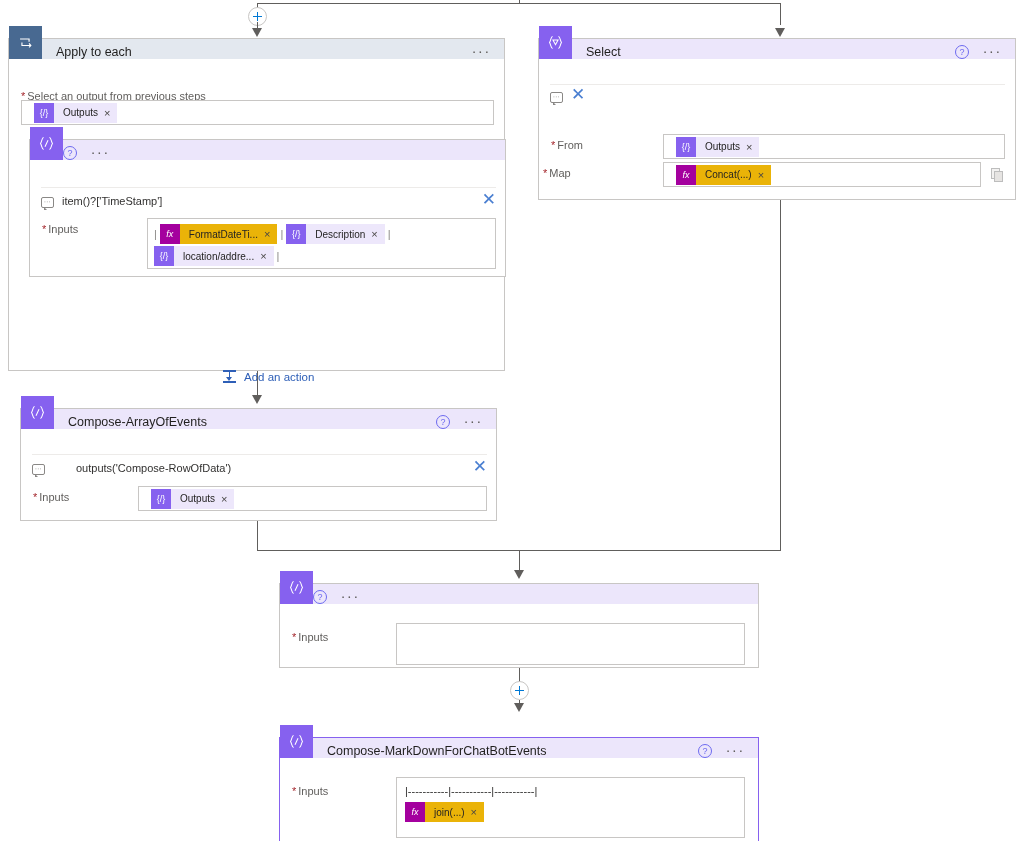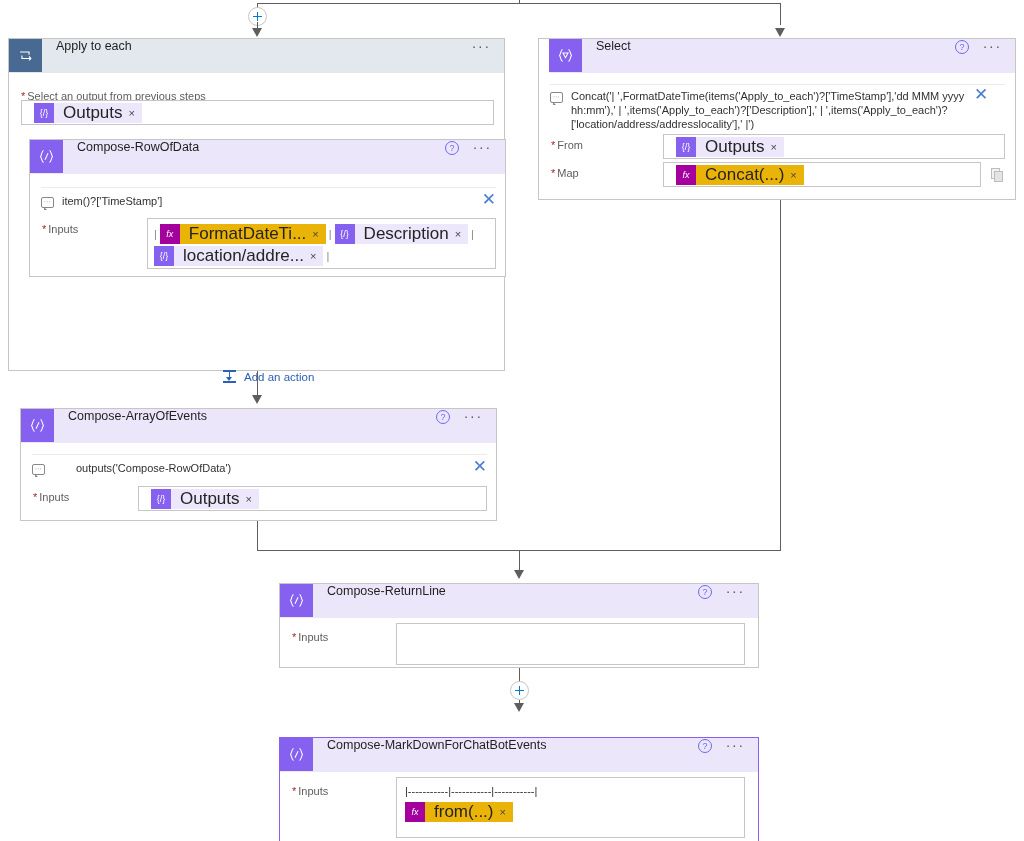--- a/index.html
+++ b/index.html
@@ -58,22 +58,22 @@
   }
   .card.scope {
     background: #ffffff;
     border: 1px solid #c8c6c4;
   }
   .card.selected {
     border: 1.5px solid #8661ef;
   }
   .card-header {
     display: flex;
-    align-items: flex-start;
-    height: 34px;
+    align-items: flex-end;
+    height: 20px;
     box-sizing: border-box;
   }
   .card-header.tone-loop { background: #e3e8ef; }
   .card-header.tone-compose { background: #ece6fb; }
   .card-header.tone-select { background: #ece6fb; }
 
   .op-icon {
     width: 33px;
     height: 33px;
     flex: 0 0 33px;
@@ -146,21 +146,21 @@
     display: flex;
     align-items: center;
     justify-content: center;
     color: #ffffff;
     font-size: 9px;
   }
   .pill .pill-ic.c-purple { background: #8661ef; }
   .pill .pill-ic.c-magenta { background: #a4009e; }
   .pill.fx { background: #eab308; }
   .pill .pill-txt {
-    font-size: 17px;
+    font-size: 10px;
     color: #252423;
     padding: 0 6px 0 9px;
     white-space: nowrap;
   }
   .pill .pill-x {
     font-size: 11px;
     color: #484644;
     padding-right: 7px;
     cursor: pointer;
   }
@@ -309,21 +309,20 @@
 
     <div class="card" style="left:20px; top:100px; width:477px; height:138px;">
       <div class="card-header tone-compose">
         <div class="op-icon c-purple">
           <svg width="17" height="17" viewBox="0 0 18 18" aria-hidden="true">
             <path d="M6.0 2.6 C4.0 2.6 4.3 6.4 2.7 9 C4.3 11.6 4.0 15.4 6.0 15.4" fill="none" stroke="#fff" stroke-width="1.1"></path>
             <path d="M12.0 2.6 C14.0 2.6 13.7 6.4 15.3 9 C13.7 11.6 14.0 15.4 12.0 15.4" fill="none" stroke="#fff" stroke-width="1.1"></path>
             <path d="M10.6 5.6 L7.4 12.4" fill="none" stroke="#fff" stroke-width="1.1"></path>
           </svg>
         </div>
-        <div class="card-title">Compose-RowOfData</div>
         <div class="hdr-right">
           <div class="help-icon">?</div>
           <div class="ellipsis">...</div>
         </div>
       </div>
 
       <div class="hsep" style="left:11px; top:47px; width:455px;"></div>
 
       <div class="expr-row" style="position:absolute; left:11px; top:54px; width:455px;">
         <span class="comment-icon">⋯</span>
@@ -368,56 +367,55 @@
       <span class="aa-icon">
         <i class="bar-top"></i>
           <i class="stem"></i>
           <i class="head"></i>
           <i class="bar-bot"></i>
       </span>
       <span class="aa-label">Add an action</span>
     </div>
   </div>
 
-  <div class="card" style="left:538px; top:38px; width:478px; height:162px;padding-left:10px;">
+  <div class="card" style="left:538px; top:38px; width:478px; height:162px;">
     <div class="card-header tone-select">
       <div class="op-icon c-purple">
         <svg width="17" height="17" viewBox="0 0 18 18" aria-hidden="true">
           <path d="M6.0 2.6 C4.0 2.6 4.3 6.4 2.7 9 C4.3 11.6 4.0 15.4 6.0 15.4" fill="none" stroke="#fff" stroke-width="1.1"></path>
           <path d="M12.0 2.6 C14.0 2.6 13.7 6.4 15.3 9 C13.7 11.6 14.0 15.4 12.0 15.4" fill="none" stroke="#fff" stroke-width="1.1"></path>
           <path d="M6.3 6.4 h5.4 l-2.7 5.0 z" fill="none" stroke="#fff" stroke-width="1.1"></path>
         </svg>
       </div>
       <div class="card-title">Select</div>
       <div class="hdr-right">
         <div class="help-icon">?</div>
         <div class="ellipsis">...</div>
       </div>
     </div>
 
     <div class="hsep" style="left:11px; top:45px; width:455px;"></div>
 
     <div class="expr-row" style="position:absolute; left:11px; top:50px; width:456px;">
       <span class="comment-icon">⋯</span>
-      <span class="expr-text" style="max-width:395px;">Concat('| ',FormatDateTime(items('Apply_to_each')?['TimeStamp'],'dd MMM yyyy hh:mm'),' | ',items('Apply_to_each')?['Description'],' | ',items('Apply_to_each')?['location/address/addresslocality'],' |')</span>
       <span class="close-x">✕</span>
     </div>
 
     <div class="req-label" style="position:absolute; left:12px; top:100px;">
       <span class="star">*</span><span>From</span>
     </div>
     <div class="field-line" style="position:absolute; left:124px; top:95px; width:342px; height:25px; display:flex; align-items:center; padding-left:12px;">
       <span class="pill">
         <span class="pill-ic c-purple">{/}</span>
         <span class="pill-txt">Outputs</span>
         <span class="pill-x">×</span>
       </span>
     </div>
 
-    <div class="req-label" style="position:absolute; left:12px; top:128px;">
+    <div class="req-label" style="position:absolute; left:4px; top:128px;">
       <span class="star">*</span><span>Map</span>
     </div>
     <div class="field-line" style="position:absolute; left:124px; top:123px; width:318px; height:25px; display:flex; align-items:center; padding-left:12px;">
       <span class="pill fx">
         <span class="pill-ic c-magenta">
             <i style="font-style:italic;font-size:9px;">fx</i>
           </span>
         <span class="pill-txt">Concat(...)</span>
         <span class="pill-x">×</span>
       </span>
@@ -475,21 +473,20 @@
 
   <div class="card" style="left:279px; top:583px; width:480px; height:85px;">
     <div class="card-header tone-compose">
       <div class="op-icon c-purple">
         <svg width="17" height="17" viewBox="0 0 18 18" aria-hidden="true">
           <path d="M6.0 2.6 C4.0 2.6 4.3 6.4 2.7 9 C4.3 11.6 4.0 15.4 6.0 15.4" fill="none" stroke="#fff" stroke-width="1.1"></path>
           <path d="M12.0 2.6 C14.0 2.6 13.7 6.4 15.3 9 C13.7 11.6 14.0 15.4 12.0 15.4" fill="none" stroke="#fff" stroke-width="1.1"></path>
           <path d="M10.6 5.6 L7.4 12.4" fill="none" stroke="#fff" stroke-width="1.1"></path>
         </svg>
       </div>
-      <div class="card-title">Compose-ReturnLine</div>
       <div class="hdr-right">
         <div class="help-icon">?</div>
         <div class="ellipsis">...</div>
       </div>
     </div>
 
     <div class="req-label" style="position:absolute; left:12px; top:47px;">
       <span class="star">*</span><span>Inputs</span>
     </div>
     <div class="field-line" style="position:absolute; left:116px; top:39px; width:349px; height:42px;">
@@ -522,20 +519,20 @@
       <span class="star">*</span><span>Inputs</span>
     </div>
 
     <div class="field-line" style="position:absolute; left:116px; top:39px; width:349px; height:61px; padding:5px 8px;">
       <div class="mono-line">|-----------|-----------|-----------|</div>
       <div style="margin-top:2px;">
         <span class="pill fx">
           <span class="pill-ic c-magenta">
               <i style="font-style:italic;font-size:9px;">fx</i>
             </span>
-          <span class="pill-txt">from(...)</span>
+          <span class="pill-txt">join(...)</span>
           <span class="pill-x">×</span>
         </span>
       </div>
     </div>
   </div>
 
 </div>
 
 </body></html>

